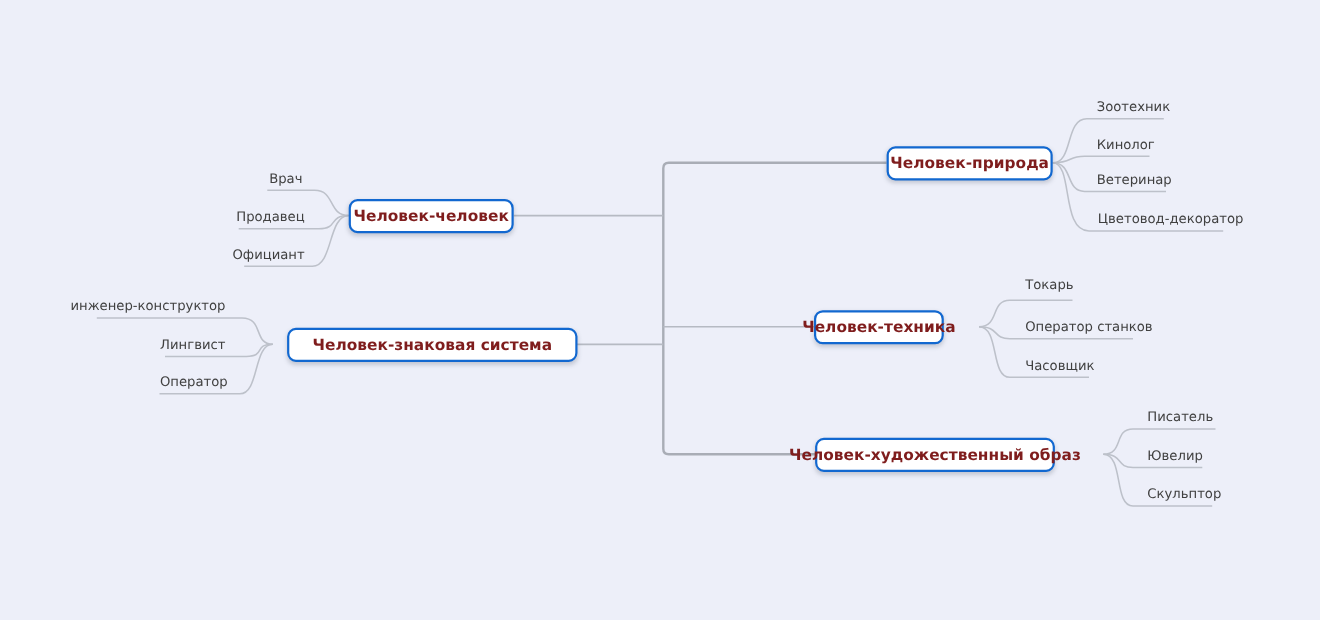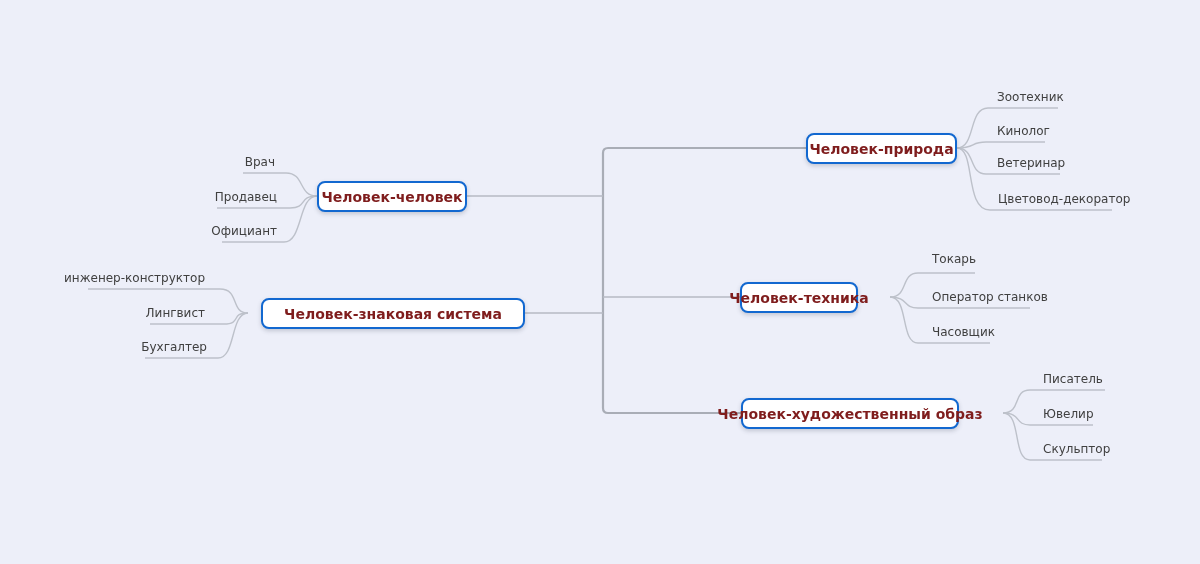--- a/index.html
+++ b/index.html
@@ -100,21 +100,21 @@
   <div class="leaf left-side" style="right:923px;top:190px;text-align:center;">Продавец</div>
   <div class="leaf left-side" style="right:923px;top:224px;">Официант</div>
 
   <div class="leaf right-side" style="left:997px;top:90px;">Зоотехник</div>
   <div class="leaf right-side" style="left:997px;top:124px;">Кинолог</div>
   <div class="leaf right-side" style="left:997px;top:156px;">Ветеринар</div>
   <div class="leaf right-side" style="left:998px;top:192px;">Цветовод-декоратор</div>
 
   <div class="leaf left-side" style="right:995px;top:271px;">инженер-конструктор</div>
   <div class="leaf left-side" style="right:995px;top:306px;margin-left:44px;">Лингвист</div>
-  <div class="leaf left-side" style="right:993px;top:340px;">Бухгалтер</div>
+  <div class="leaf left-side" style="right:993px;top:340px;">Оператор</div>
 
   <div class="leaf right-side" style="left:932px;top:252px;">Токарь</div>
   <div class="leaf right-side" style="left:932px;top:290px;">Оператор станков</div>
   <div class="leaf right-side" style="left:932px;top:325px;">Часовщик</div>
 
   <div class="leaf right-side" style="left:1043px;top:372px;">Писатель</div>
   <div class="leaf right-side" style="left:1043px;top:407px;">Ювелир</div>
   <div class="leaf right-side" style="left:1043px;top:442px;">Скульптор</div>
 
 </div>

